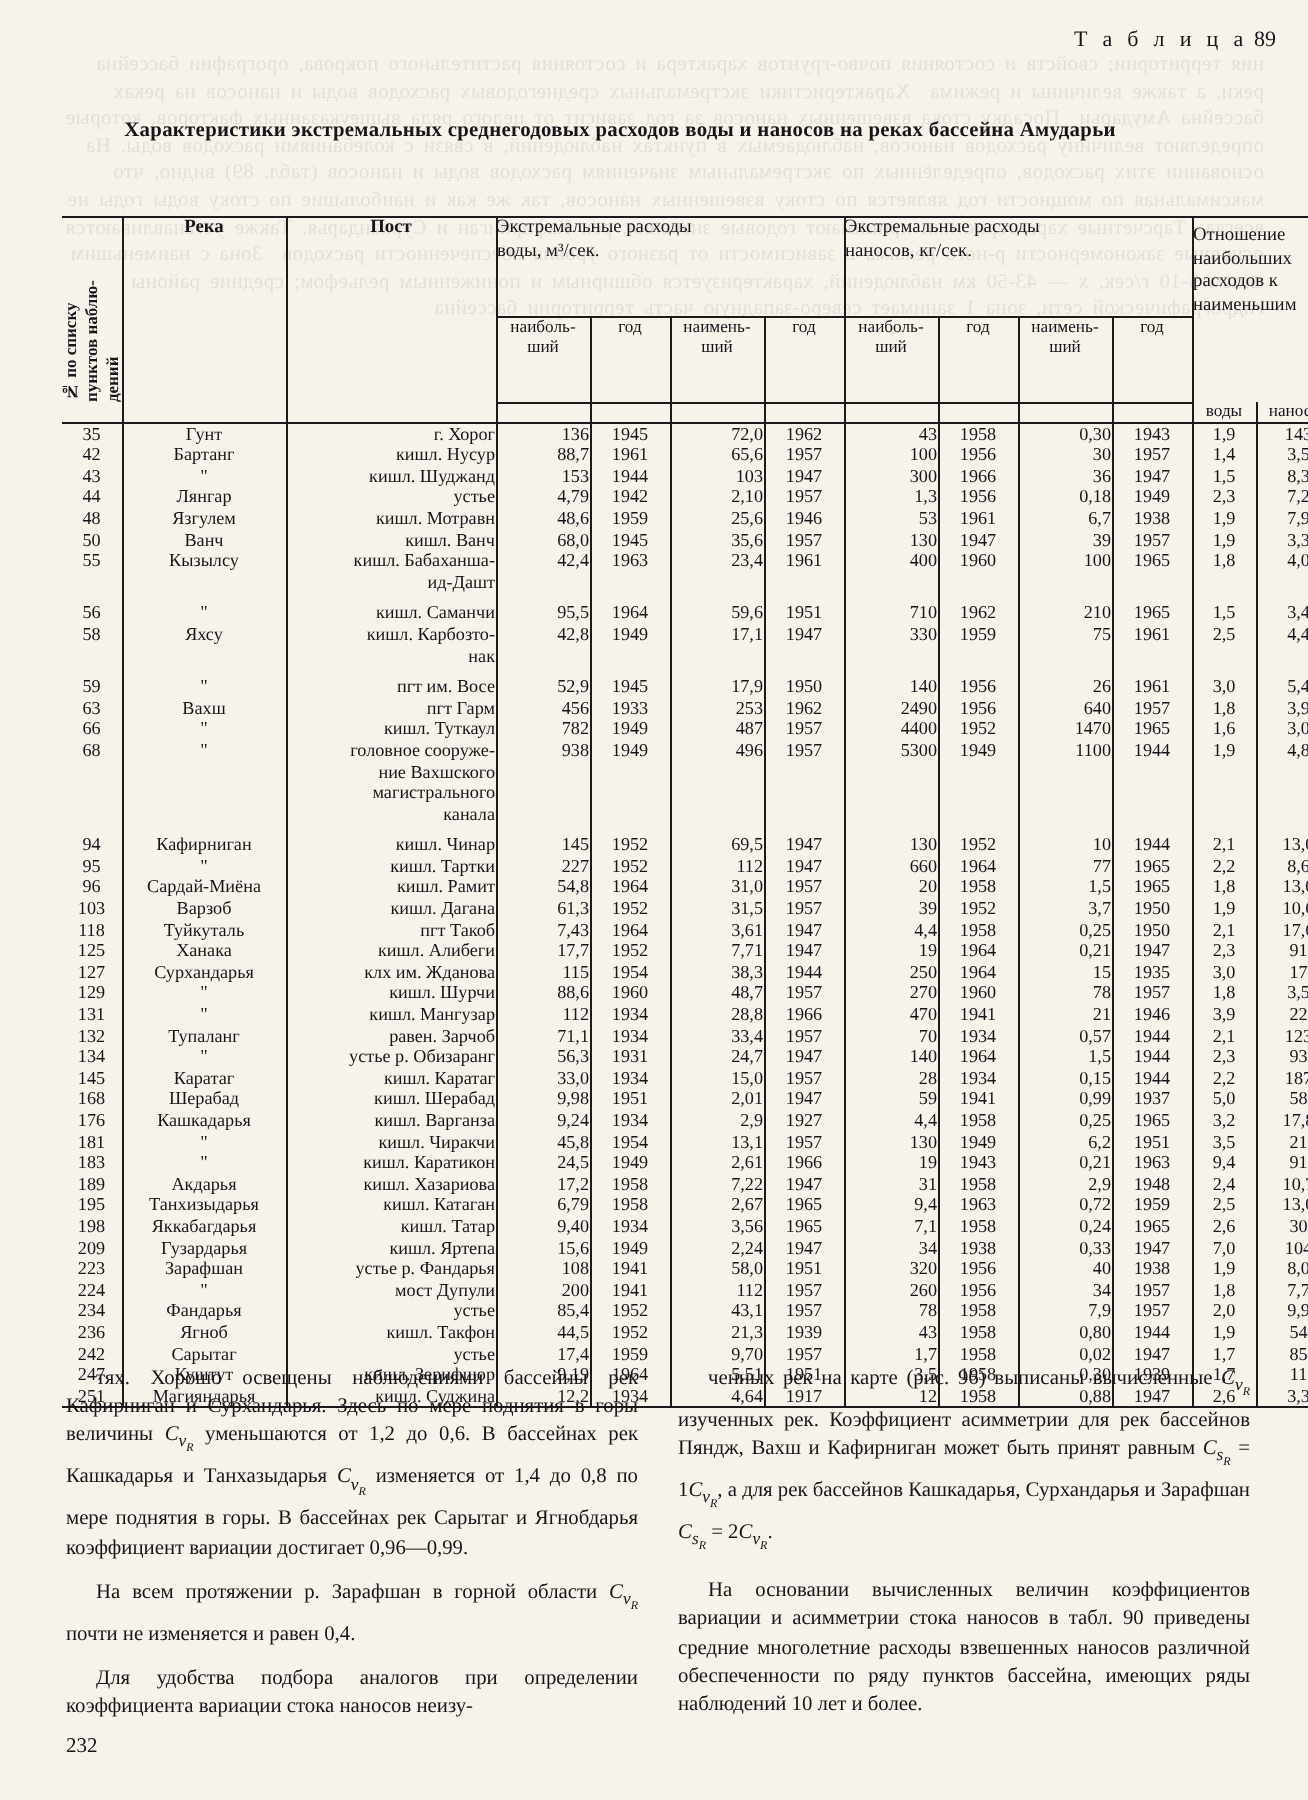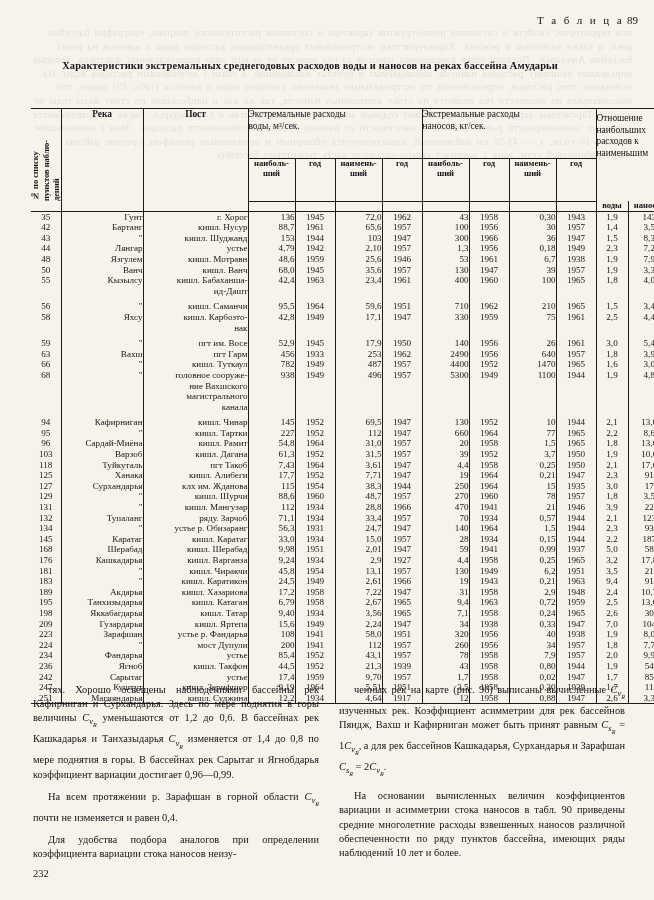--- a/index.html
+++ b/index.html
@@ -82,21 +82,21 @@
     font-weight: normal;
     font-size: 9.4px;
     line-height: 11.5px;
     padding: 3px 2px 2px 2px;
     border-bottom: 1px solid #1b1b1b;
     vertical-align: middle;
   }
   thead .grp.noline { border-bottom: none; }
   thead .sub {
     text-align: center;
-    font-weight: bold;
+    font-weight: normal;
     font-size: 8.6px;
     line-height: 9.6px;
     padding: 3px 1px 5px 1px;
     vertical-align: middle;
   }
   thead .vertcell {
     vertical-align: bottom;
     padding: 0;
   }
   .vert-wrap {
@@ -123,21 +123,21 @@
 
   
   .rule-top td { border-top: 1.6px solid #1b1b1b; height: 0; padding: 0; font-size: 0; }
   .rule-bot td { border-top: 1.4px solid #1b1b1b; height: 0; padding: 0; font-size: 0; }
   .hdr-under th { border-bottom: 1.3px solid #1b1b1b; }
 
   
   .vsep { border-right: 1px solid #1b1b1b; }
 
   td.c-num   { text-align: center; padding: 0 3px 0 0; }
-  td.c-river { text-align: right;   padding-left: 6px; }
+  td.c-river { text-align: center;   padding-left: 6px; }
   td.c-post  { text-align: right;   padding-left: 5px; padding-right: 2px; }
   td.c-val   { text-align: right;  padding-right: 7px; }
   td.c-year  { text-align: center; }
   td.c-ratio { text-align: center; }
 
   tbody tr td { padding-top: 0.6px; padding-bottom: 0.6px; }
   tr.gap td { height: 5px; font-size: 0; line-height: 0; padding: 0; }
   .cont { padding-left: 16px; }
 
   
@@ -703,21 +703,21 @@
           <td class="c-val vsep">470</td>
           <td class="c-year vsep">1941</td>
           <td class="c-val vsep">21</td>
           <td class="c-year vsep">1946</td>
           <td class="c-ratio vsep">3,9</td>
           <td class="c-ratio">22</td>
         </tr>
         <tr>
           <td class="c-num vsep">132</td>
           <td class="c-river vsep">Тупаланг</td>
-          <td class="c-post vsep">ряду. Зарчоб</td>
+          <td class="c-post vsep">равен. Зарчоб</td>
           <td class="c-val vsep">71,1</td>
           <td class="c-year vsep">1934</td>
           <td class="c-val vsep">33,4</td>
           <td class="c-year vsep">1957</td>
           <td class="c-val vsep">70</td>
           <td class="c-year vsep">1934</td>
           <td class="c-val vsep">0,57</td>
           <td class="c-year vsep">1944</td>
           <td class="c-ratio vsep">2,1</td>
           <td class="c-ratio">123</td>

